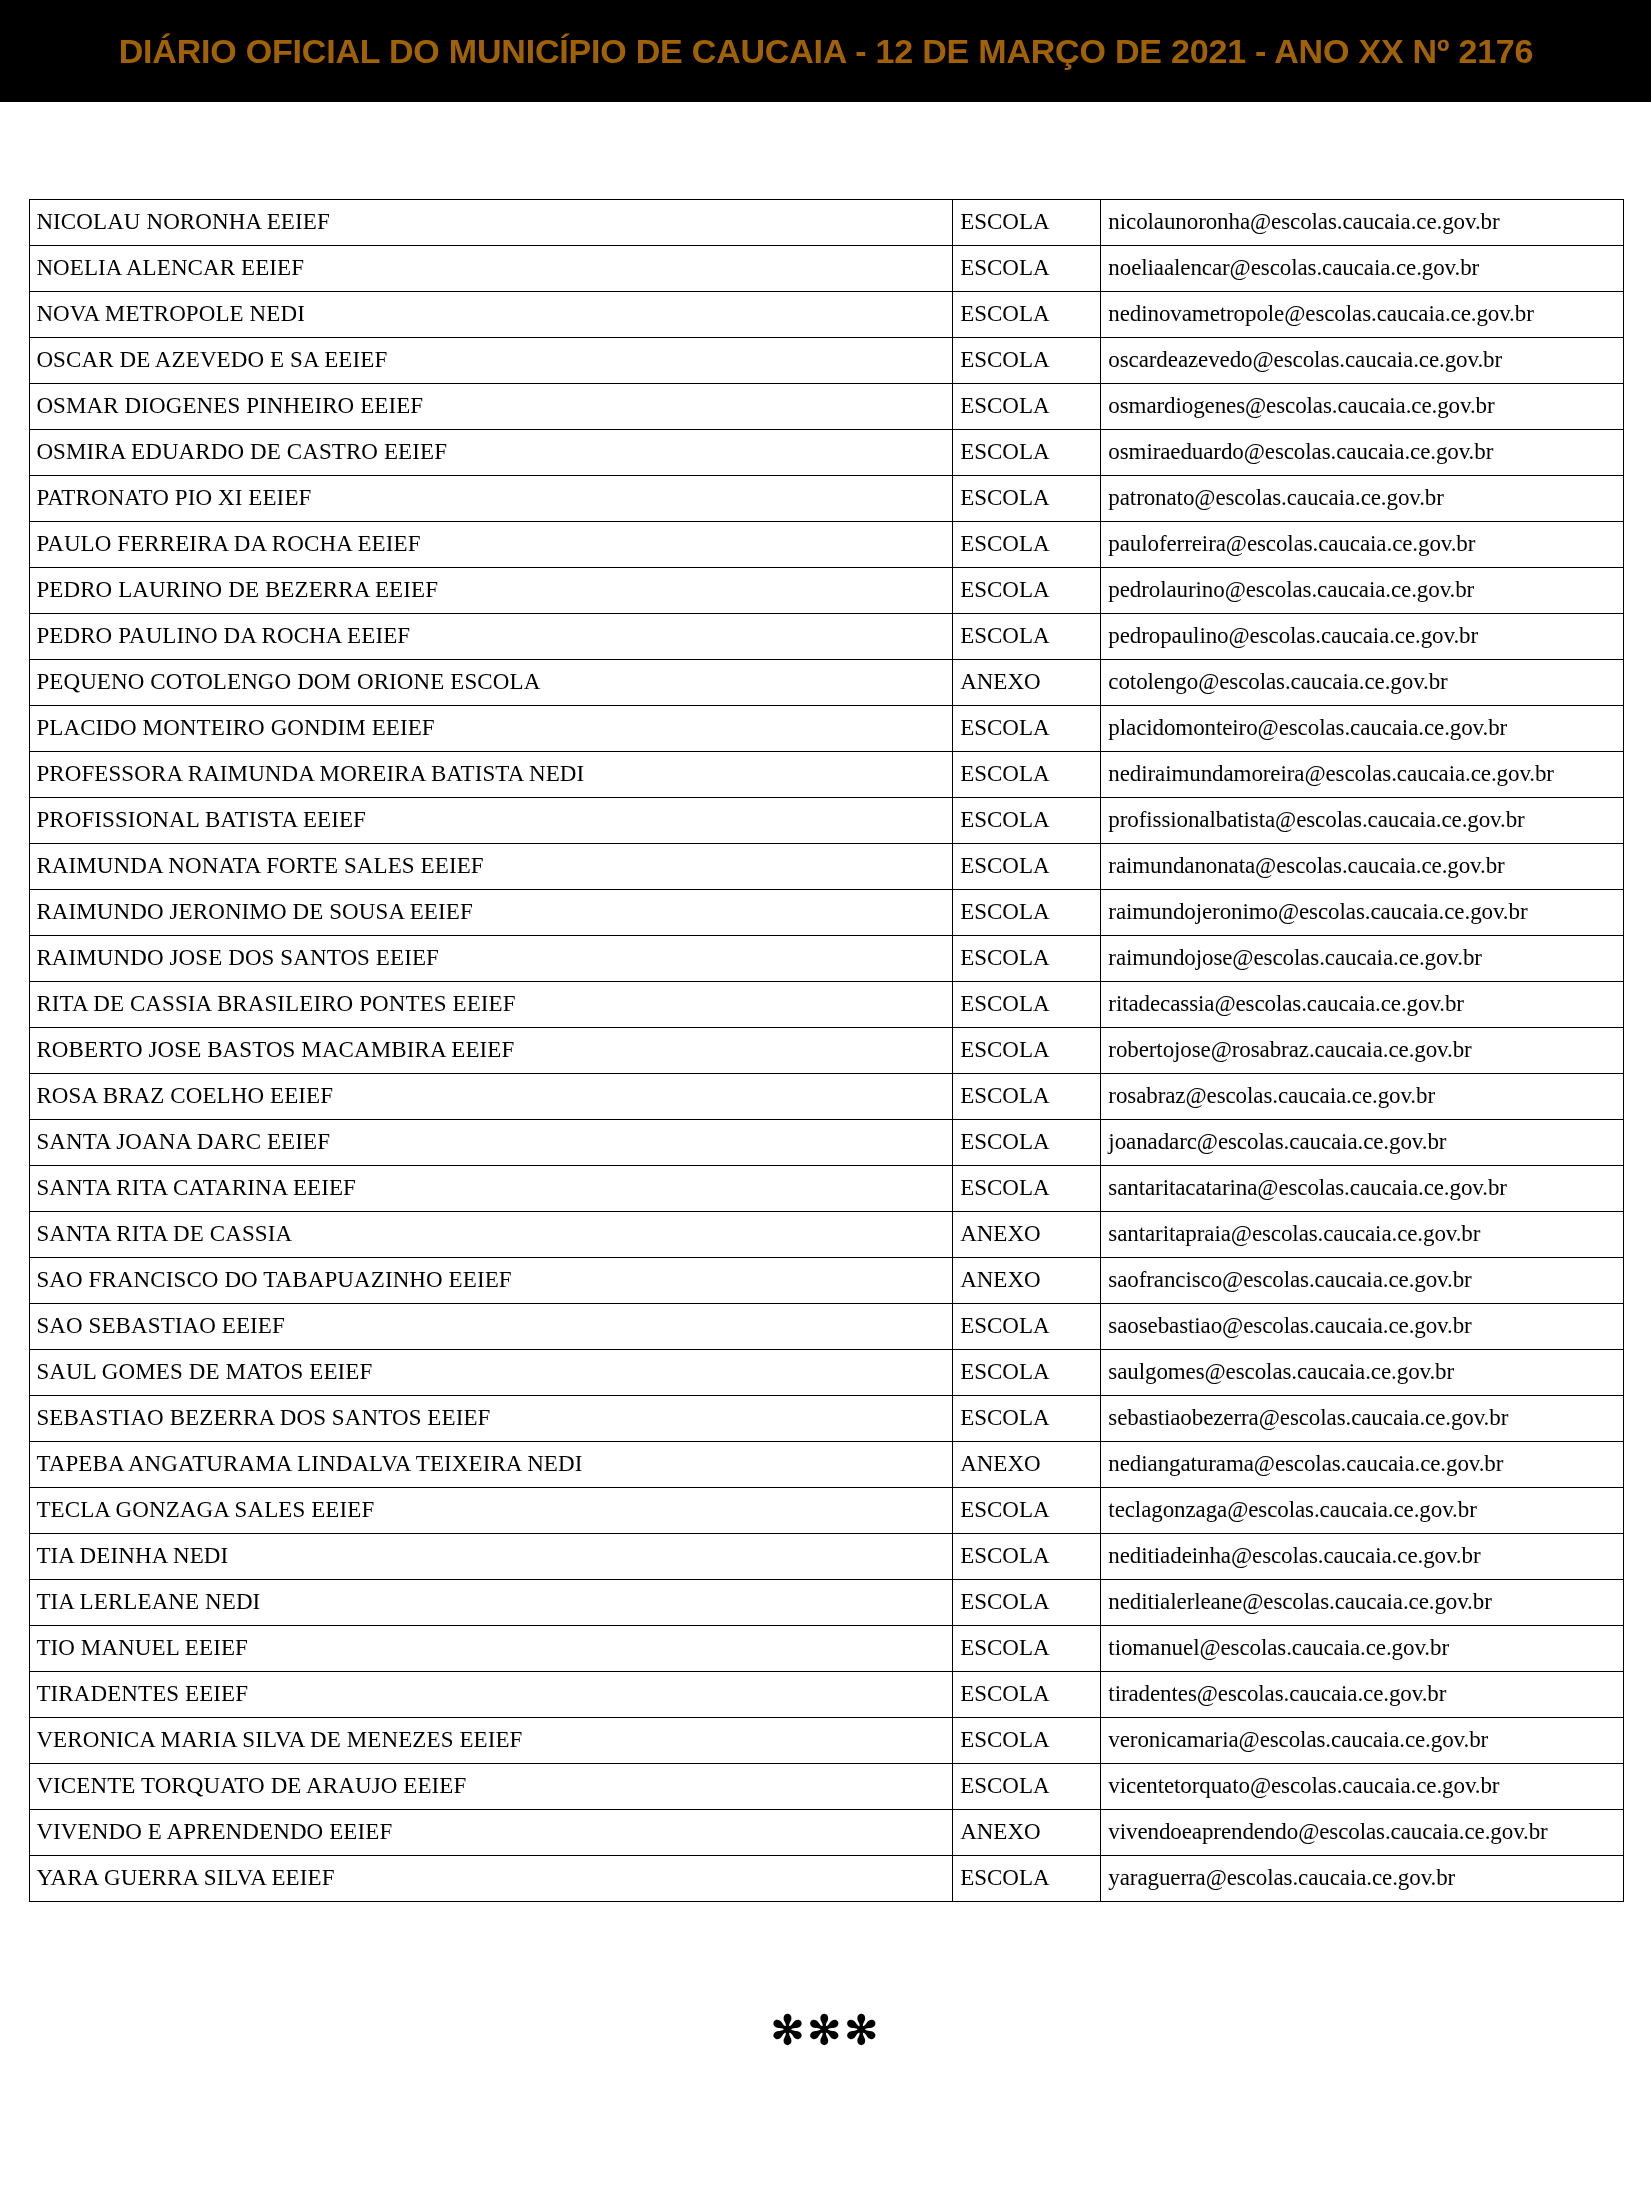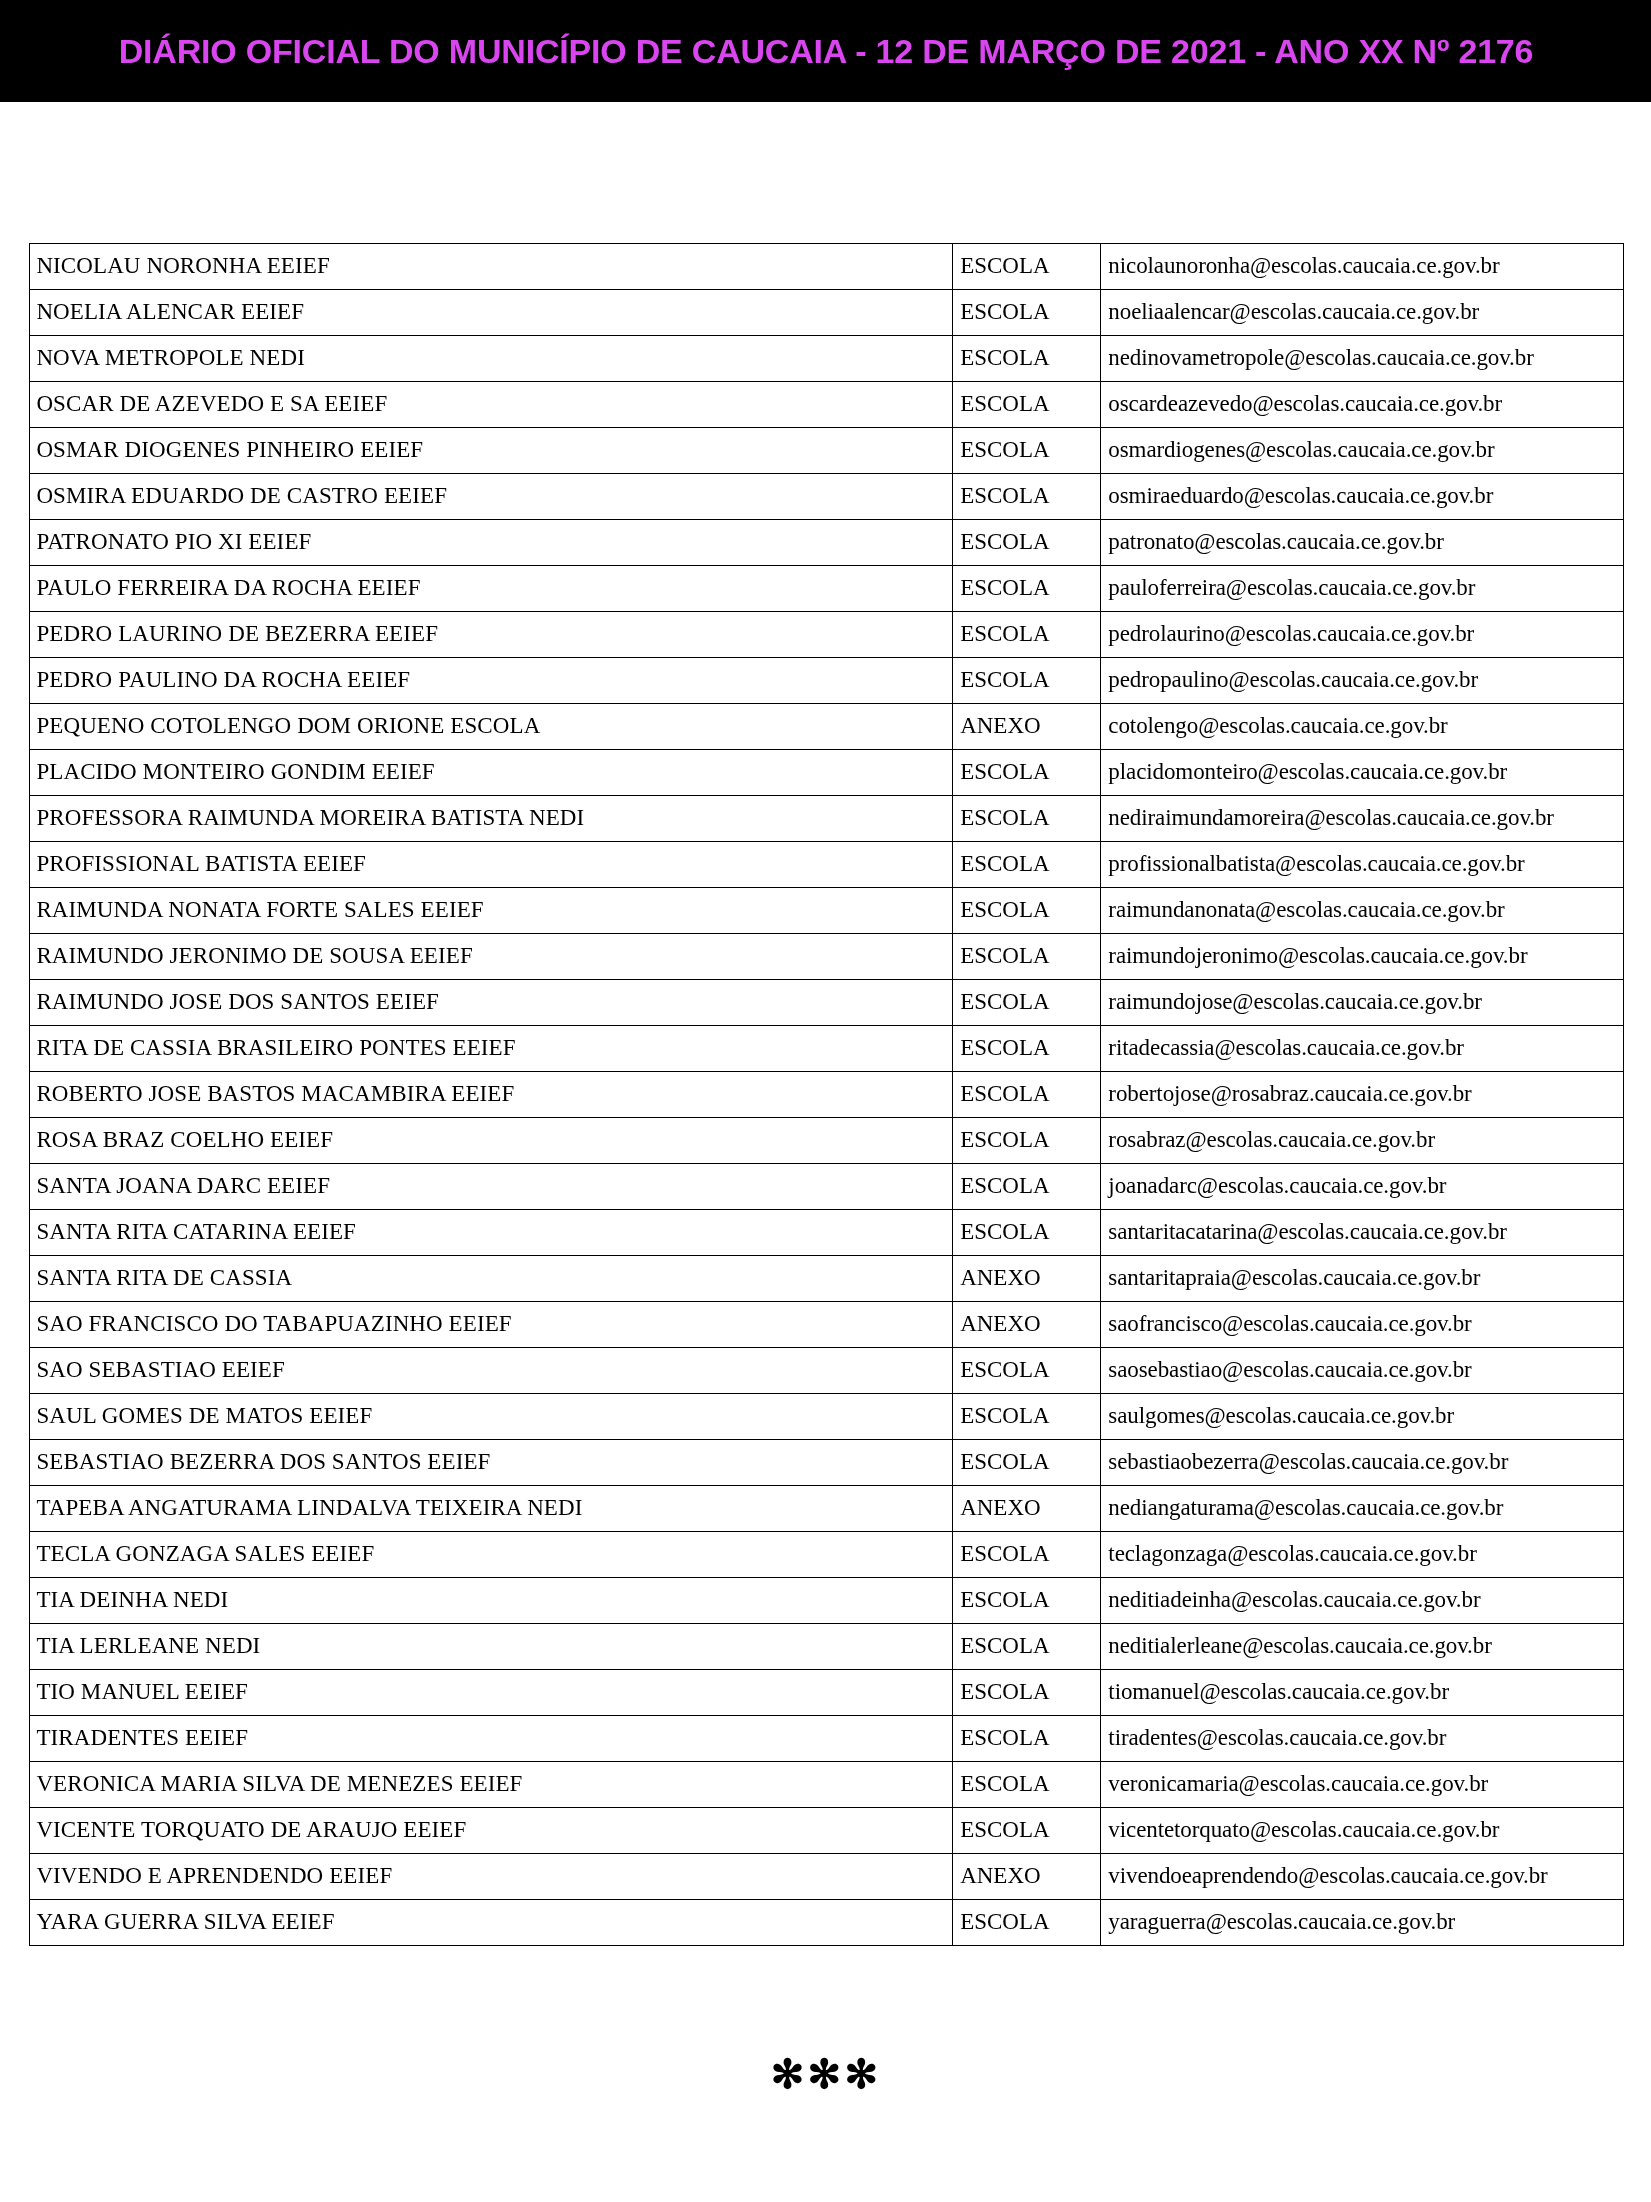--- a/index.html
+++ b/index.html
@@ -17,39 +17,38 @@
   }
   .page {
     width: 1652px;
     height: 2203px;
     box-sizing: border-box;
     padding: 0;
     position: relative;
   }
   .masthead {
     background: #000000;
-    color: #d946ef;
+    color: #a16207;
     height: 102px;
     display: flex;
     align-items: center;
     justify-content: center;
     margin: 0 0 0 0;
   }
   .masthead-title {
     font-family: "Liberation Sans", sans-serif;
     font-weight: bold;
     font-size: 34px;
     letter-spacing: -0.2px;
     text-align: center;
     white-space: nowrap;
   }
   .content {
     padding: 0 28px;
     box-sizing: border-box;
-    margin-top: 44px;
   }
   .spacer-top {
     height: 97px;
   }
   table.schools {
     border-collapse: collapse;
     width: 1595px;
     table-layout: fixed;
     margin: 0 auto;
   }

